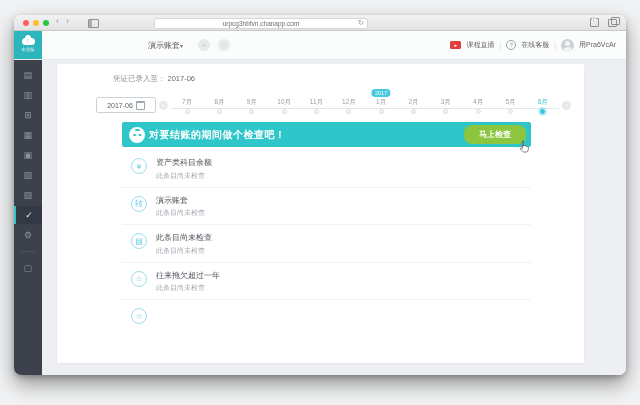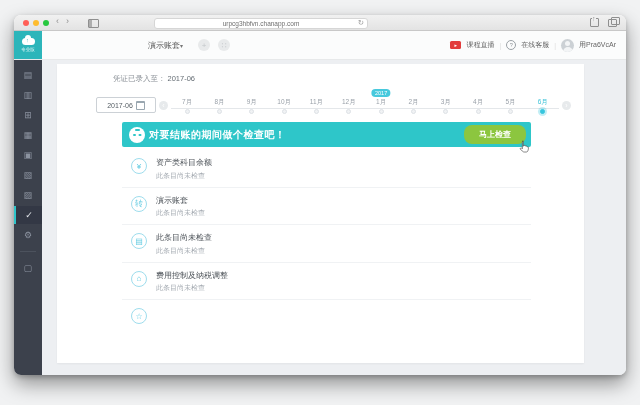--- a/index.html
+++ b/index.html
@@ -263,21 +263,21 @@
             <div class="check-item">
               <span class="ci-icon">▤</span>
               <div>
                 <div class="ci-title">此条目尚未检查</div>
                 <div class="ci-status">此条目尚未检查</div>
               </div>
             </div>
             <div class="check-item">
               <span class="ci-icon">⌂</span>
               <div>
-                <div class="ci-title">费用控制及纳税调整</div>
+                <div class="ci-title">往来拖欠超过一年</div>
                 <div class="ci-status">此条目尚未检查</div>
               </div>
             </div>
             <div class="check-item">
               <span class="ci-icon">☆</span>
             </div>
           </div>
 
       </div>
     </div>

